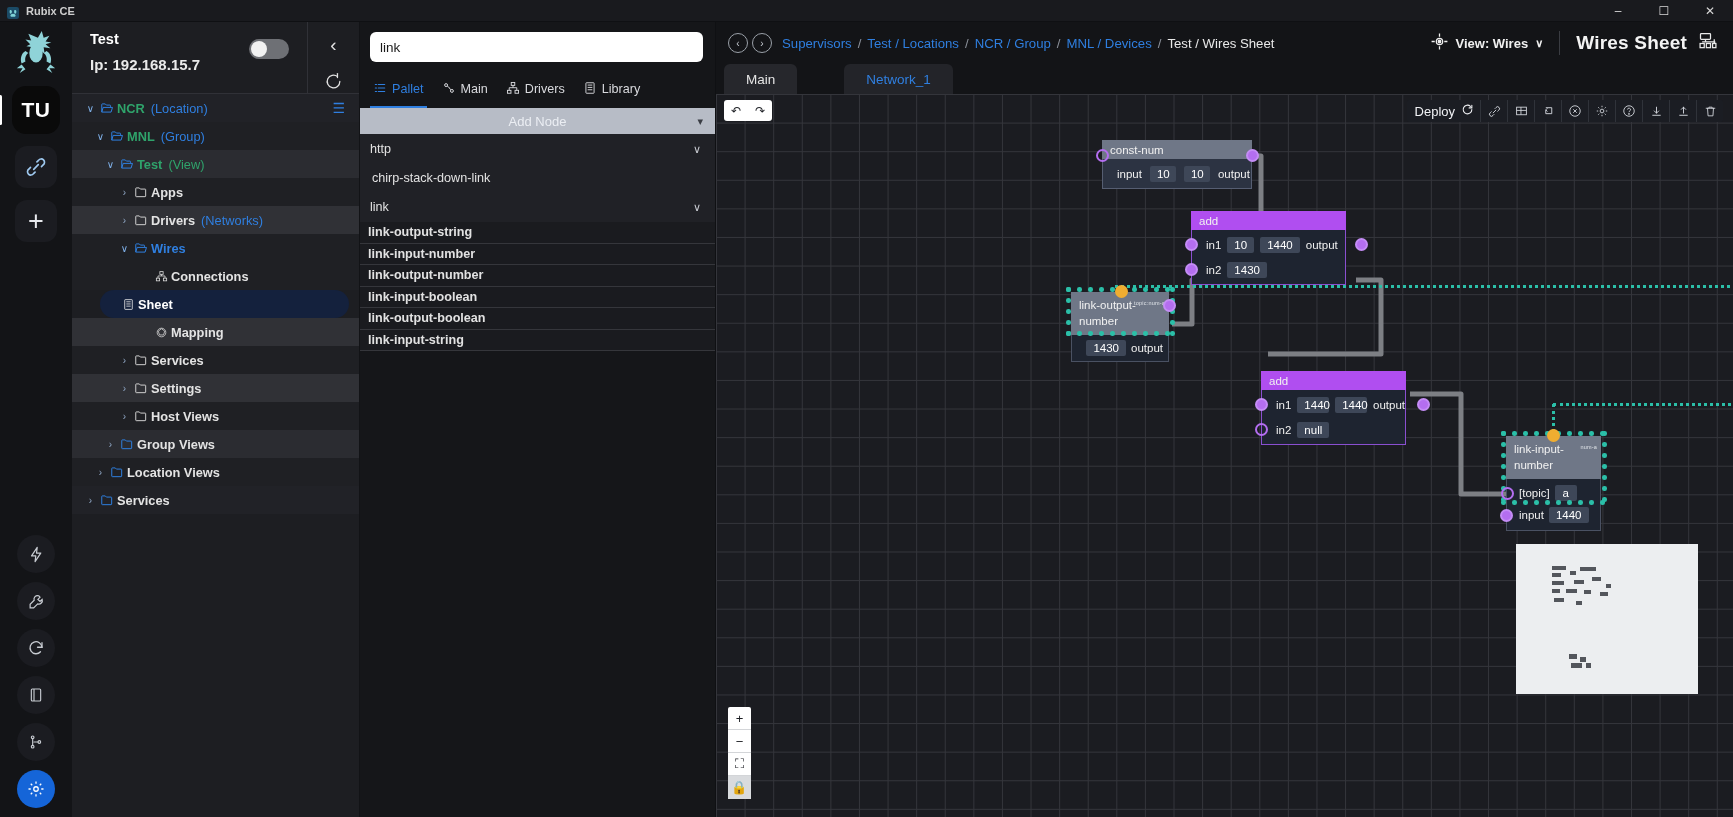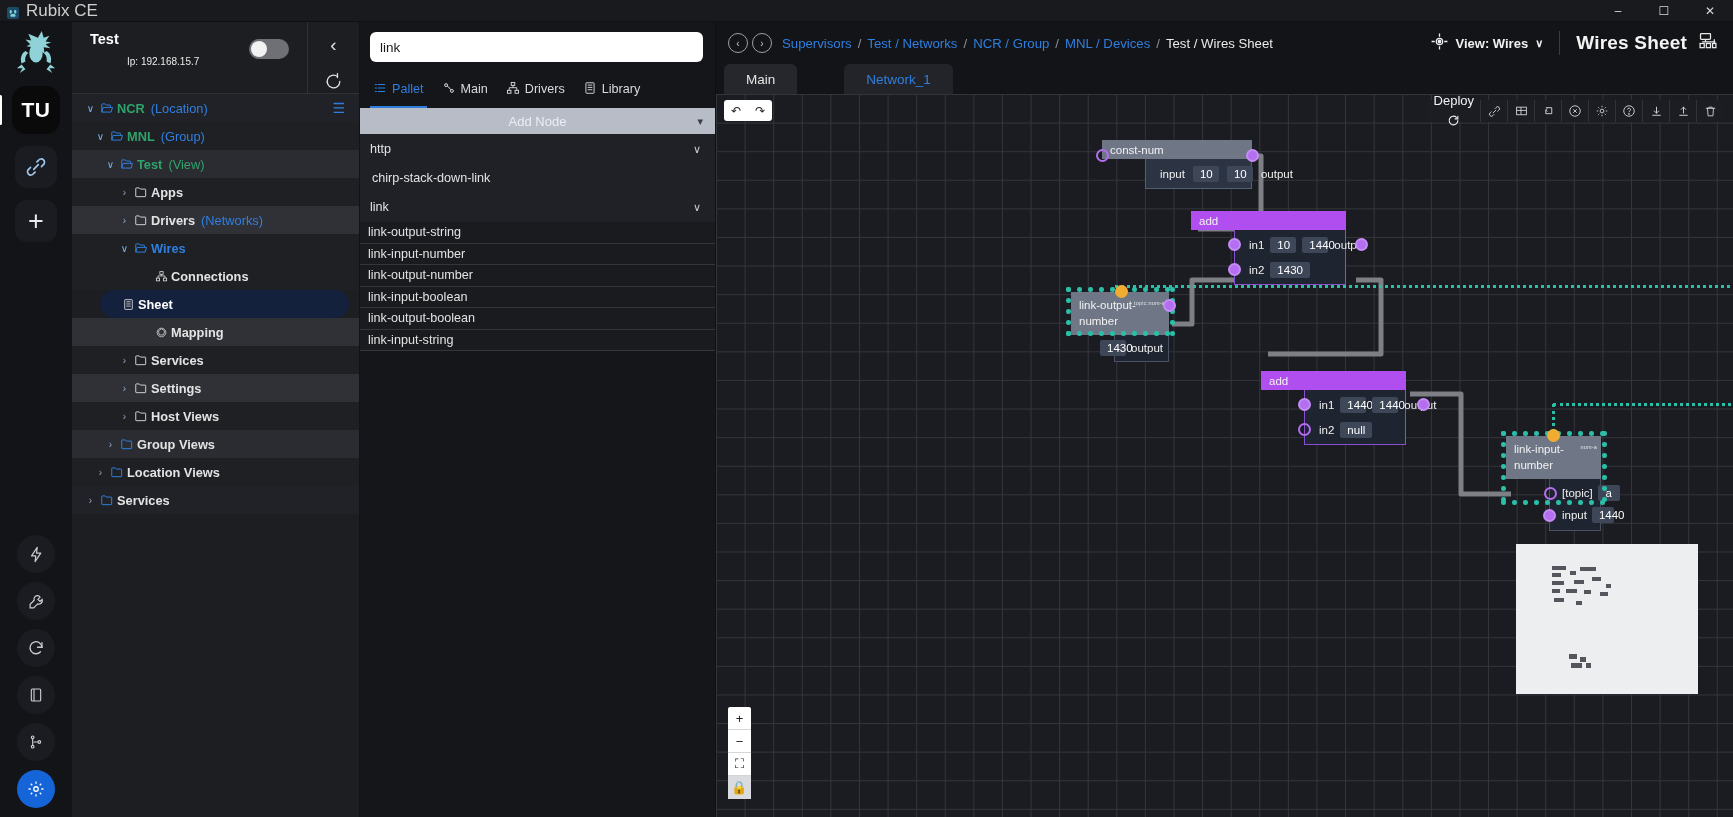--- a/index.html
+++ b/index.html
@@ -9,21 +9,21 @@
     font-family: "Liberation Sans", sans-serif;
     overflow: hidden;
     color: #e6e6e6;
   }
   
   #titlebar {
     height: 22px; background: #191a1e; display: flex; align-items: center;
     border-bottom: 1px solid #0f1013;
   }
   #titlebar .tb-logo { width: 12px; height: 12px; margin-left: 7px; margin-right: 7px; }
-  #titlebar .tb-title { font-size: 17px; color: #cfcfcf; }
+  #titlebar .tb-title { font-size: 11px; color: #cfcfcf; font-weight: bold; }
   #titlebar .tb-spacer { flex: 1; }
   #titlebar .tb-btn {
     width: 46px; height: 22px; display: flex; align-items: center; justify-content: center;
     color: #d8d8d8; font-size: 12px;
   }
 
   
   #app { display: flex; height: 795px; }
 
   
@@ -54,21 +54,21 @@
     display: flex; align-items: center; justify-content: center; margin-bottom: 9px;
     color: #c8ccd2;
   }
   #rail .rail-sm.active { background: #1565d8; color: #fff; }
 
   
   #tree-panel { width: 288px; background: #1d1e22; display: flex; flex-direction: column; border-right:1px solid #121316;}
   #tree-head { display: flex; height: 72px; border-bottom: 1px solid #303137; }
   #tree-head .th-main { flex: 1; padding: 9px 0 0 18px; }
   #tree-head .th-name { font-size: 14.5px; font-weight: 700; color: #fff; }
-  #tree-head .th-ip { font-size: 10px; font-weight: 400; color: #eaeaea; margin-top: 9px; margin-left: 37px; }
+  #tree-head .th-ip { font-size: 15px; font-weight: 700; color: #eaeaea; margin-top: 9px; }
   #tree-head .th-toggle {
     width: 40px; height: 20px; border-radius: 11px; background: #6e7075; position: relative;
     margin: 17px 18px 0 0; align-self: flex-start;
   }
   #tree-head .th-toggle::after {
     content: ""; position: absolute; left: 2px; top: 2px; width: 16px; height: 16px;
     border-radius: 50%; background: #f2f2f2;
   }
   #tree-head .th-side {
     width: 52px; border-left: 1px solid #303137; display: flex; flex-direction: column;
@@ -111,21 +111,21 @@
   #add-node-bar {
     height: 26px; background: #b7bcc6; color: #ebeef3; font-size: 13px;
     display: flex; align-items: center; justify-content: center; position: relative;
   }
   #add-node-bar .chev { position: absolute; right: 12px; color: #3a3d44; font-size: 11px; }
   #node-list { flex: 1; overflow: hidden; }
   .nrow { height: 21.5px; display: flex; align-items: center; font-size: 12.6px;
           border-bottom: 1px solid #35363b; color: #e2e2e2; }
   .nrow.group { height: 30px; background:#202126; padding-left: 10px; justify-content: space-between; padding-right: 14px; border-bottom:none;}
   .nrow.group .chev { color:#c9ccd2; font-size: 11px; }
-  .nrow.item { padding-left: 8px; background:#1a1b1f; }
+  .nrow.item { padding-left: 8px; background:#1a1b1f;font-weight:bold; }
   .nrow.sub { padding-left: 12px; background:#202126; border-bottom:none; height:28px;}
 
   
   #main { flex: 1; display: flex; flex-direction: column; background: #131417; position: relative; }
   #crumbbar { height: 42px; display: flex; align-items: center; padding: 0 14px 0 12px; }
   .navbtn {
     width: 20px; height: 20px; border-radius: 50%; border: 1.4px solid #9aa0a8;
     display: flex; align-items: center; justify-content: center; font-size: 10px; color: #c6cbd2;
     margin-right: 4px;
   }
@@ -156,35 +156,35 @@
       linear-gradient(to right, #34353b 1px, transparent 1px),
       linear-gradient(to bottom, #34353b 1px, transparent 1px);
     background-size: 28.6px 28.6px;
   }
   #undo-redo { position: absolute; left: 8px; top: 6px; display: flex; background: #fff; border-radius: 3px; }
   #undo-redo .ur { width: 24px; height: 21px; display: flex; align-items: center; justify-content: center; color: #1d1f24; font-size:12px;}
   #toolbar {
     position: absolute; right: 10px; top: 6px; height: 22px; background: #1b1d23;
     display: flex; align-items: center; border-radius: 2px;
   }
-  #toolbar .tb-deploy { padding: 0 6px 0 8px; font-size: 13px; color: #f0f1f4; display:flex; align-items:center; gap:6px;flex-direction:column;}
+  #toolbar .tb-deploy { padding: 0 6px 0 8px; font-size: 13px; color: #f0f1f4; display:flex; align-items:center; gap:6px;}
   #toolbar .tbi {
     width: 27px; height: 22px; display: flex; align-items: center; justify-content: center;
     color: #d7dae0; border-left: 1px solid #30333a;
   }
 
   
   .wnode { position: absolute; font-size: 11.5px; }
   .wnode .nhead {
     height: 19px; display: flex; align-items: center; padding-left: 8px;
     font-size: 11.5px; color: #f1f1f1;
   }
   .wnode .nbody {
     background: #1e2430; display: flex; align-items: center; height: 28px;
-    border: 1px solid #3b4152; border-top: none; margin-left: 43px;
+    border: 1px solid #3b4152; border-top: none;
   }
   .port {
     width: 13px; height: 13px; border-radius: 50%; background: #b46ef0;
     border: 2px solid #c48cf5; position: absolute; z-index: 5;
   }
   .port.hollow { background: transparent; border: 2px solid #b46ef0; }
   .plabel { font-size: 11.5px; color: #f0f0f0; }
   .val {
     background: #3e4758; color: #fff; font-size: 11.5px; padding: 2px 7px;
     border-radius: 2px; min-width: 26px; text-align: center;
@@ -576,21 +576,21 @@
   </div>
 
   <div id="main">
 
     <div id="crumbbar">
       <span class="navbtn">‹</span>
       <span class="navbtn">›</span>
       <div id="crumbs">
           <span class="c">Supervisors</span>
           <span class="sep">/</span>
-          <span class="c">Test / Networks</span>
+          <span class="c">Test / Locations</span>
           <span class="sep">/</span>
           <span class="c">NCR / Group</span>
           <span class="sep">/</span>
           <span class="c">MNL / Devices</span>
           <span class="sep">/</span>
           <span class="c last">Test / Wires Sheet</span>
         </div>
       <span class="spacer"></span>
       <div id="viewsel">
         <span>

